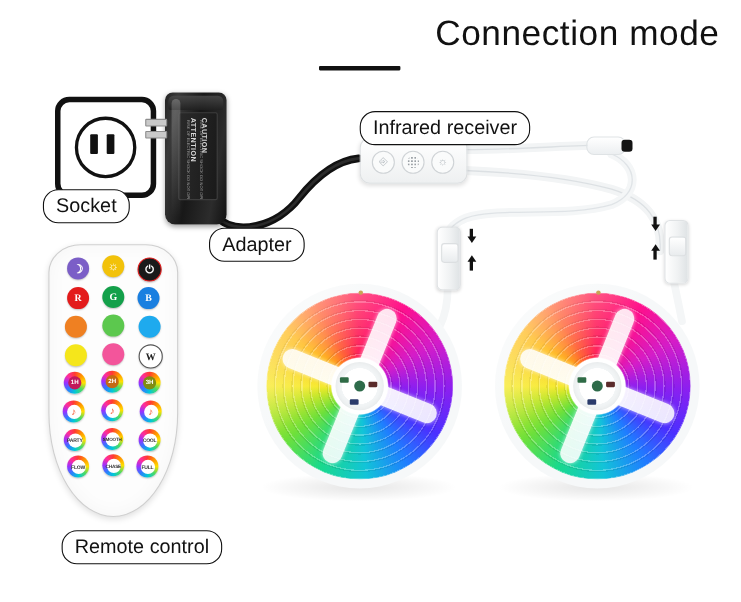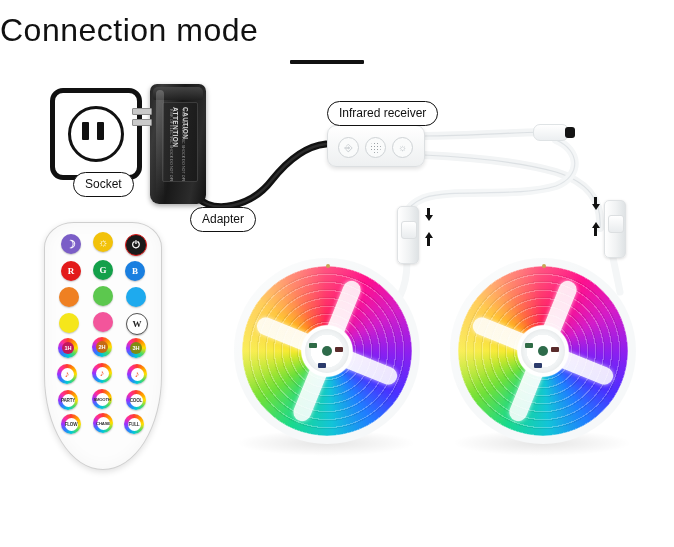--- a/index.html
+++ b/index.html
@@ -3,28 +3,28 @@
 <meta charset="utf-8">
 <style>
   html,body{margin:0;padding:0;}
   body{
     width:674px;height:547px;background:#ffffff;overflow:hidden;position:relative;
     font-family:"Liberation Sans","DejaVu Sans",sans-serif;color:#111;
   }
   .stage{position:absolute;inset:0;}
 
   
-  #title-wrap{position:absolute;left:0;top:14px;width:654px;text-align:left;}
+  #title-wrap{position:absolute;left:0;top:14px;width:654px;text-align:right;}
   #page-title{font-size:32px;font-weight:400;letter-spacing:.5px;color:#111;line-height:1;}
   #title-rule{width:74px;height:4px;background:#111;margin:14px auto 0;border-radius:1px;}
 
   
   .pill{
     position:absolute;border:1.6px solid #111;border-radius:14px;background:#fff;
-    font-size:12px;line-height:1;color:#111;padding:5px 11px 6px;white-space:nowrap;z-index:40;
+    font-size:18px;line-height:1;color:#111;padding:5px 11px 6px;white-space:nowrap;z-index:40;
   }
 
   
   #socket{position:absolute;left:50px;top:88px;width:82px;height:82px;
     border:5px solid #111;border-radius:13px;background:#fff;}
   #socket-face{position:absolute;left:13px;top:13px;width:50px;height:50px;
     border:3.5px solid #111;border-radius:50%;background:#fff;}
   .socket-slot{position:absolute;top:13px;width:7px;height:18px;background:#111;border-radius:1px;}
   .socket-slot.l{left:11px;}
   .socket-slot.r{left:26px;}
@@ -171,21 +171,21 @@
 
   <div class="shadow" style="left:236px;top:430px;width:180px;height:26px;"></div>
   <div class="shadow" style="left:452px;top:430px;width:180px;height:26px;"></div>
 
   <div id="socket">
     <div id="socket-face">
       <div class="socket-slot l"></div>
       <div class="socket-slot r"></div>
     </div>
   </div>
-  <div class="pill" style="left:73px;top:172px;">Socket</div>
+  <div class="pill" style="left:39px;top:172px;">Socket</div>
 
   <div id="adapter">
     <div id="adapter-body">
       <div id="adapter-top-band"></div>
       <div id="adapter-label">
         <span class="adapter-text" style="left:26px;top:4px;">CAUTION</span>
         <span class="adapter-text" style="left:16px;top:4px;">ATTENTION</span>
         <span class="adapter-text fine" style="left:22px;top:6px;">RISK OF ELECTRIC SHOCK DO NOT OPEN</span>
         <span class="adapter-text fine" style="left:10px;top:6px;">RISK OF ELECTRIC SHOCK DO NOT OPEN</span>
       </div>
@@ -265,20 +265,21 @@
       <span class="inner tiny" style="font-size:4.6px;font-weight:700;">FLOW</span>
     </div>
     <div class="btn ring tiny" style="left:49px;top:191px;">
       <span class="inner tiny" style="font-size:4.3px;font-weight:700;">CHASE</span>
     </div>
     <div class="btn ring tiny" style="left:80px;top:192px;">
       <span class="inner tiny" style="font-size:4.6px;font-weight:700;">FULL</span>
     </div>
 
   </div>
+  <div class="pill" style="left:56px;top:482px;">Remote control</div>
 
   <div id="ir-receiver">
     <div class="ir-dot" id="ir-dot-1">
       <span style="font-size:10px;color:#b9bfc4;">⎆</span>
     </div>
     <div class="ir-dot" id="ir-dot-2">
       <span class="ir-sensor-grid"></span>
     </div>
     <div class="ir-dot" id="ir-dot-3">
       <span style="font-size:10px;color:#b9bfc4;">☼</span>

